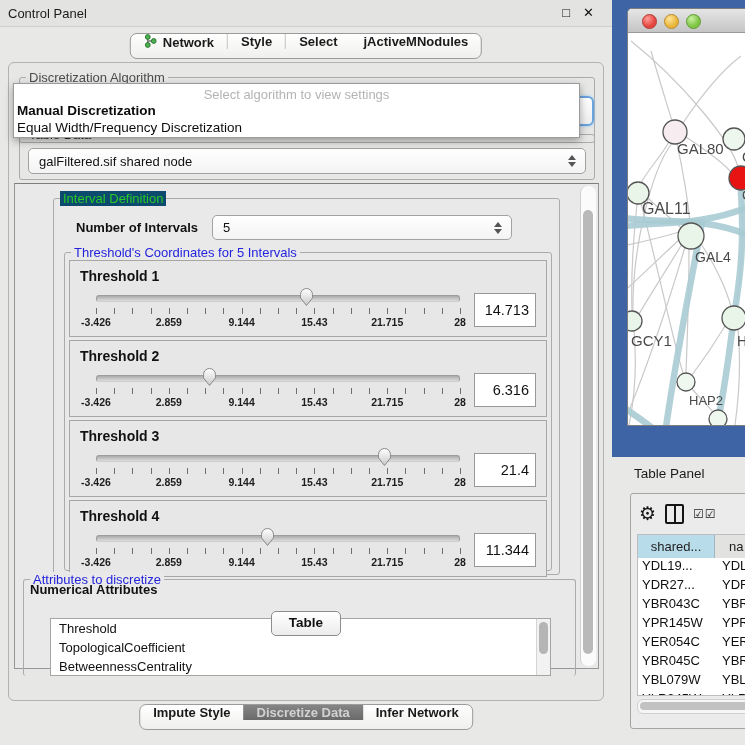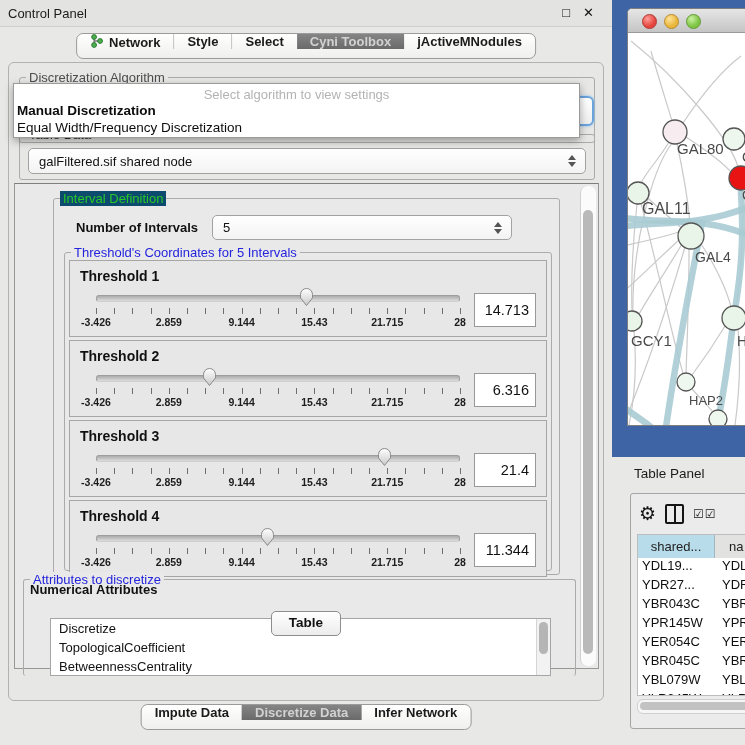--- a/index.html
+++ b/index.html
@@ -128,23 +128,20 @@
             <circle cx="4" cy="11" r="2.4" fill="#4caf50" stroke="#2c7a30"></circle>
             <circle cx="10" cy="7" r="2.4" fill="#4caf50" stroke="#2c7a30"></circle>
           </svg></span>
         <span>Network</span>
       </div>
       <div class="tab sep">
         <span>Style</span>
       </div>
       <div class="tab sep">
         <span>Select</span>
-      </div>
-      <div class="tab dark">
-        <span>Cyni Toolbox</span>
       </div>
       <div class="tab">
         <span>jActiveMNodules</span>
       </div>
     </div>
 
   <div id="cp-container" class="abs">
 
     <div class="fieldset" style="left:10px;top:14px;width:574px;height:64px">
       <span class="legend gray">Discretization Algorithm</span>
@@ -363,40 +360,40 @@
             </div>
           </div>
       </div>
     </div>
 
     <div class="fieldset" style="left:8px;top:395px;width:551px;height:96px;border-bottom:none">
       <span class="legend blue" style="background:#e9e9e9">Attributes to discretize</span>
       <b style="position:absolute;left:6px;top:2px;font-size:13px;color:#111">Numerical Attributes</b>
       <div id="attr-list">
         <div id="attr-items">
-            <div class="attr-item">Discretize</div>
+            <div class="attr-item">Threshold</div>
             <div class="attr-item">TopologicalCoefficient</div>
             <div class="attr-item">BetweennessCentrality</div>
           </div>
         <div id="attr-vscroll">
             <div class="thumb"></div>
           </div>
       </div>
     </div>
 
     <div class="vscroll">
       <div class="thumb" style="top:24px;height:444px"></div>
     </div>
   </div>
 
   <div id="apply-btn" class="abs">Table</div>
 
   <div id="bottom-tabs" class="abs tabbar">
       <div class="tab">
-        <span>Impute Data</span>
+        <span>Impute Style</span>
       </div>
       <div class="tab dark">
         <span>Discretize Data</span>
       </div>
       <div class="tab">
         <span>Infer Network</span>
       </div>
     </div>
 </div>
 

